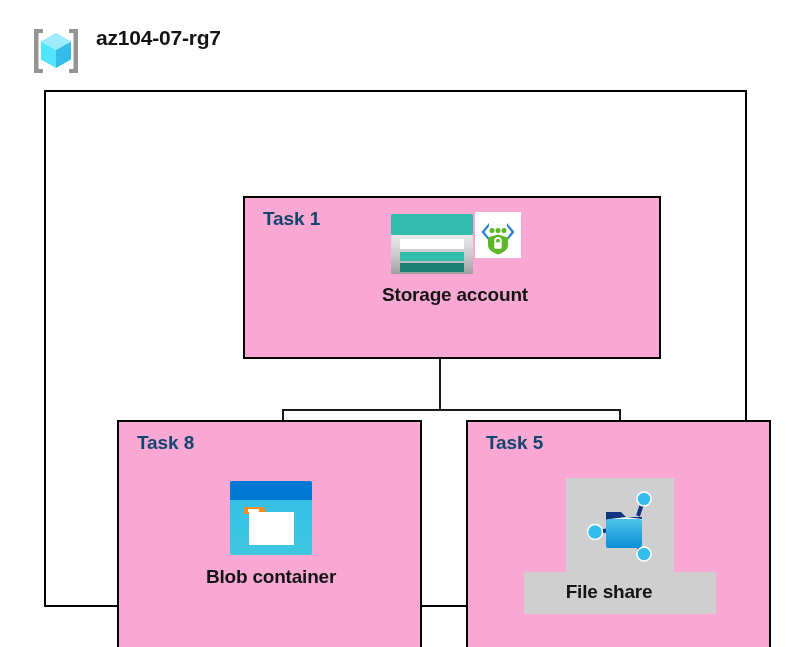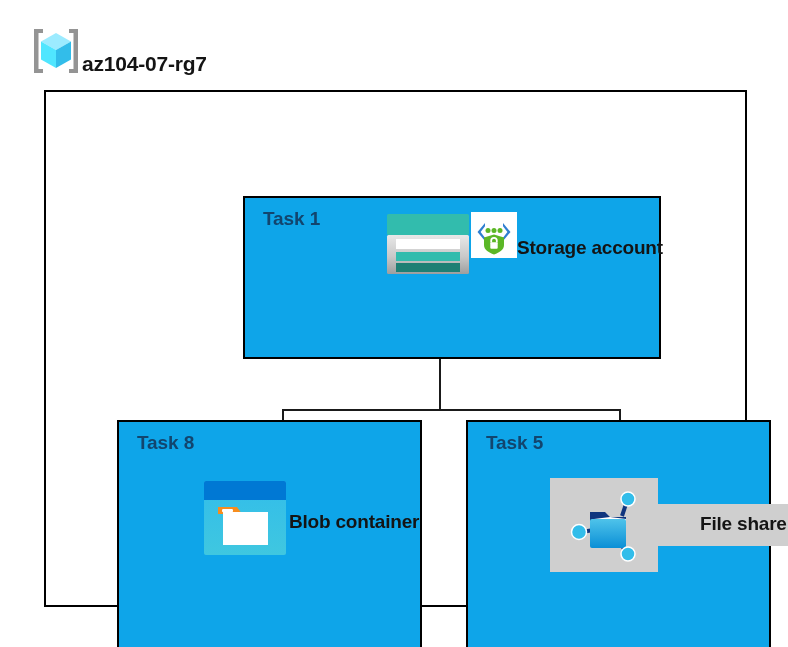--- a/index.html
+++ b/index.html
@@ -14,21 +14,22 @@
     font-family: "Liberation Sans", sans-serif;
     overflow: hidden;
   }
 
   
   .rg-header {
     position: absolute;
     left: 30px;
     top: 26px;
     display: flex;
-    align-items: flex-end;
+    align-items: flex-start;
+    gap: 14px;
   }
   .rg-icon {
     width: 52px;
     height: 50px;
     flex: 0 0 auto;
     display: block;
   }
   .rg-title {
     font-size: 21px;
     font-weight: bold;
@@ -45,21 +46,21 @@
     width: 703px;
     height: 517px;
     border: 2px solid #000000;
     box-sizing: border-box;
     background: #ffffff;
   }
 
   
   .task-box {
     position: absolute;
-    background: #0ea5e9;
+    background: #f9a8d4;
     border: 2px solid #000000;
     box-sizing: border-box;
   }
   .task-box-1 { left: 197px; top: 104px; width: 418px; height: 163px; }
   .task-box-2 { left: 71px;  top: 328px; width: 305px; height: 245px; }
   .task-box-3 { left: 420px; top: 328px; width: 305px; height: 245px; }
 
   .task-label {
     position: absolute;
     left: 18px;
@@ -67,21 +68,21 @@
     font-size: 19px;
     font-weight: bold;
     color: #12456e;
     letter-spacing: -0.1px;
   }
 
   
   .node {
     position: absolute;
     display: flex;
-    flex-direction: row;
+    flex-direction: column;
     align-items: center;
   }
   .node-1 { left: 140px; top: 14px; width: 140px; }
   .node-2 { left: 82px;  top: 56px; width: 140px; }
   .node-3 { left: 82px;  top: 56px; width: 140px; }
 
   .node-icon-row {
     display: flex;
     align-items: flex-start;
     justify-content: center;
@@ -96,21 +97,21 @@
   }
 
   
   .node-selected .node-icon-wrap {
     background: #cfcfcf;
     padding: 8px 14px 6px 14px;
   }
   .node-selected .node-caption {
     margin-top: 0;
     background: #cfcfcf;
-    padding: 9px 22px 11px 42px;
+    padding: 9px 64px 11px 42px;
   }
 
   .icon-svg { display: block; }
 
   
   .conn {
     position: absolute;
     background: #1a1a1a;
   }
   .conn-v { width: 2px; }

